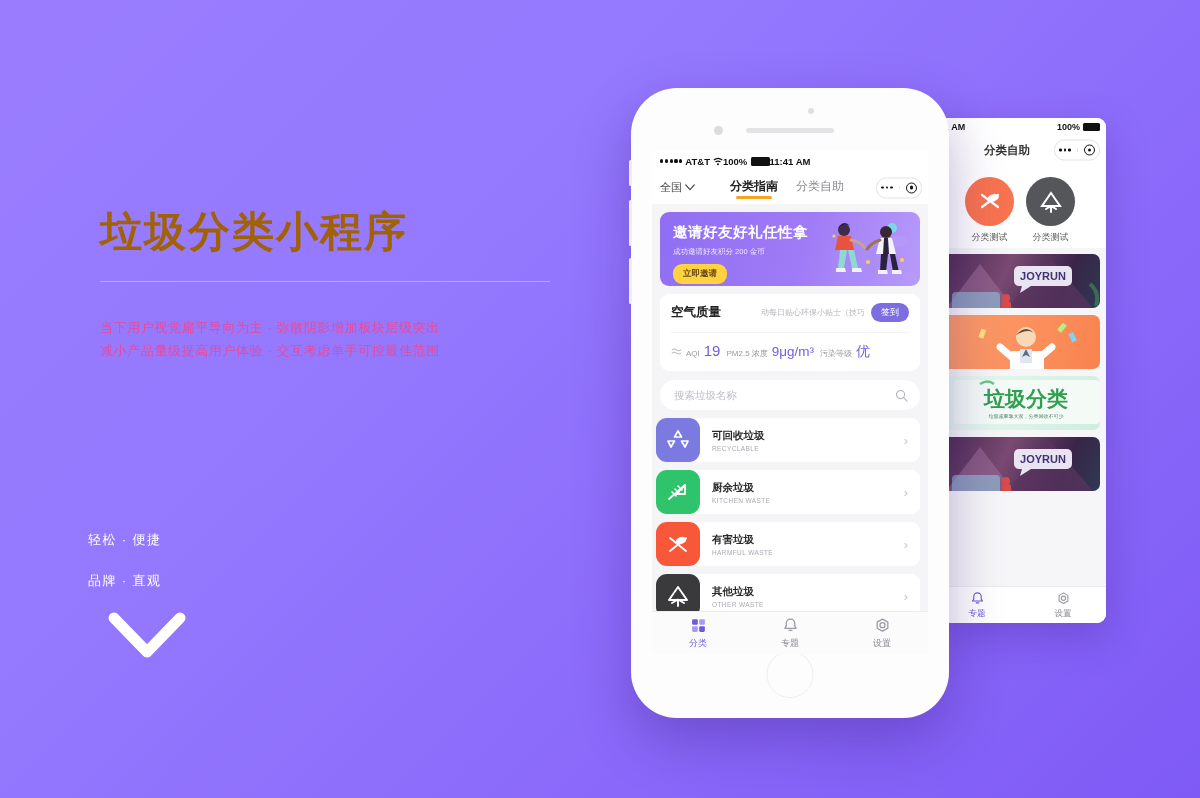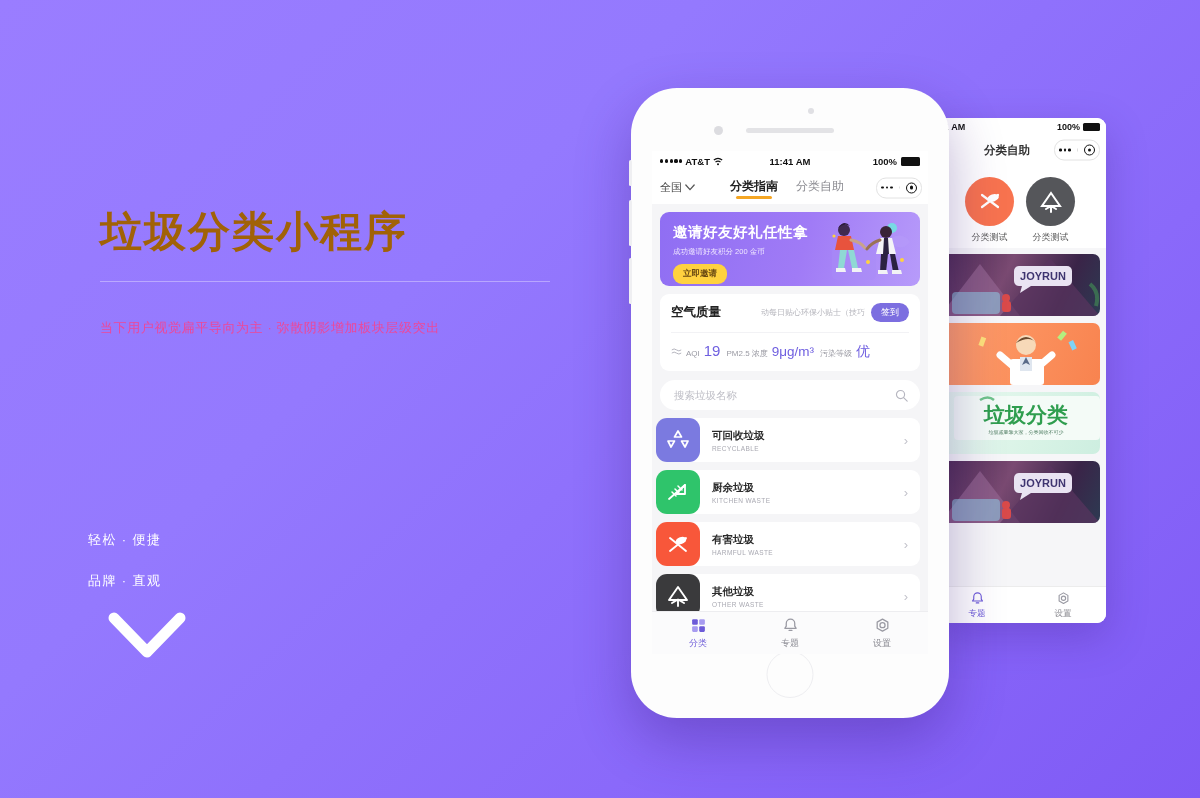--- a/index.html
+++ b/index.html
@@ -57,21 +57,21 @@
   .capsule .target b{width:3.4px;height:3.4px;border-radius:50%;background:#111;display:block;}
 
   .p2-circles{display:flex;justify-content:center;gap:12px;padding:12px 0 4px;background:#fff;}
   .p2-circ{text-align:center;}
   .p2-circ .ball{
     width:49px;height:49px;border-radius:50%;display:flex;align-items:center;justify-content:center;
     margin-bottom:5px;
   }
   .p2-circ .lbl{font-size:9px;color:#555;}
   .p2-cards{padding:6px 6px 0;background:#f6f6f8;height:352px;overflow:hidden;}
-  .p2-card{height:62px;border-radius:7px;margin-bottom:7px;overflow:hidden;position:relative;}
+  .p2-card{height:54px;border-radius:7px;margin-bottom:7px;overflow:hidden;position:relative;}
   .p2-tabs{
     position:absolute;bottom:0;left:0;right:0;height:36px;background:#fff;border-top:1px solid #ececec;
     display:flex;align-items:center;
   }
   .p2-tab{flex:1;text-align:center;font-size:8.5px;color:#8a8a90;}
   .p2-tab.active{color:#6d5bd8;}
   .p2-tab .ic{display:block;margin:0 auto 2px;}
 
   
   .phone1{
@@ -86,21 +86,21 @@
   .p1-side-b{position:absolute;left:-2px;top:112px;width:3px;height:46px;border-radius:2px;background:#efeff2;}
   .p1-side-c{position:absolute;left:-2px;top:170px;width:3px;height:46px;border-radius:2px;background:#efeff2;}
   .p1-home{
     position:absolute;bottom:20px;left:50%;transform:translateX(-50%);
     width:45px;height:45px;border-radius:50%;border:1.5px solid #eeeef1;
   }
   .p1-screen{
     position:absolute;left:21px;top:63px;width:276px;height:503px;background:#f5f5f7;overflow:hidden;
   }
   .p1-status{
-    height:20px;display:flex;align-items:center;justify-content:space-between;padding:0 8px;
+    height:20px;display:flex;align-items:center;padding:0 8px;
     background:#fff;font-size:9.5px;font-weight:bold;color:#111;
   }
   .p1-status .mid{position:absolute;left:50%;transform:translateX(-50%);}
   .p1-statwrap{position:relative;}
   .p1-carrier{display:flex;align-items:center;gap:3px;}
   .p1-carrier .sig{display:flex;gap:1.6px;align-items:center;}
   .p1-carrier .sig i{width:3.2px;height:3.2px;border-radius:50%;background:#111;display:block;}
   .p1-right{display:flex;align-items:center;gap:4px;}
   .p1-batbox{width:19px;height:9px;background:#111;border-radius:1.5px;}
 
@@ -169,20 +169,21 @@
   .p1-tb .ic{display:block;margin:0 auto 3px;}
 </style>
 </head>
 <body>
 
 <div class="left-copy">
   <h1 class="hero-title">垃圾分类小程序</h1>
   <div class="hero-rule"></div>
   <div class="hero-sub">
     <div>当下用户视觉扁平导向为主 · 弥散阴影增加板块层级突出</div>
+    <div>减小产品量级提高用户体验 · 交互考虑单手可控最佳范围</div>
   </div>
 </div>
 <div class="tagline tag1">轻松 · 便捷</div>
 <div class="tagline tag2">品牌 · 直观</div>
 <svg class="chev" viewBox="0 0 78 52">
   <polyline points="6,8 39,42 72,8" fill="none" stroke="#ffffff" stroke-width="11" stroke-linecap="round" stroke-linejoin="round"></polyline>
 </svg>
 
 <div class="phone2">
   <div class="p2-status">

